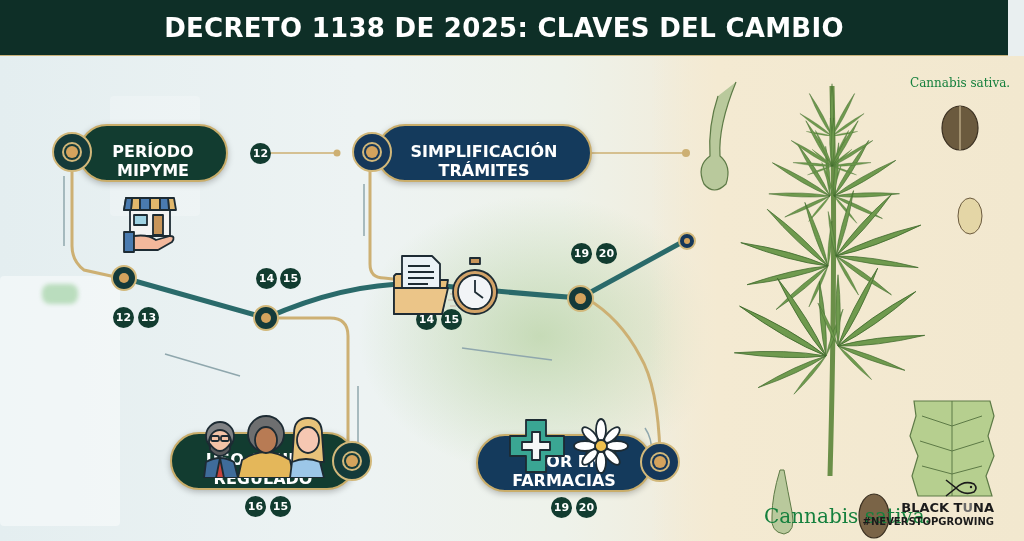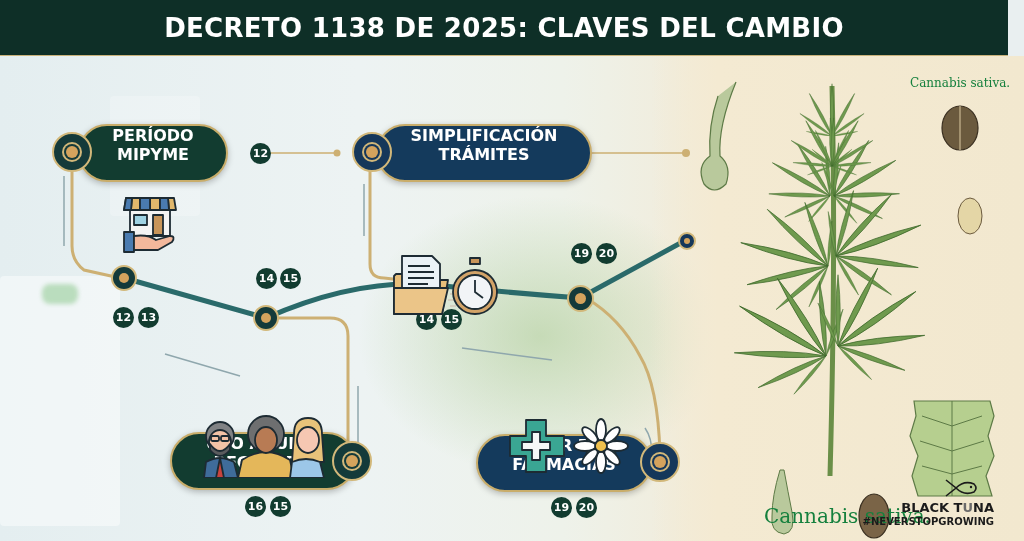--- a/index.html
+++ b/index.html
@@ -29,21 +29,21 @@
     position: absolute; left: 650px; top: 0; width: 374px; height: 485px;
     background: linear-gradient(90deg, rgba(243,234,212,0) 0%, #f4ead2 18%, #f2e8cf 100%);
   }
 
   svg.lines { position: absolute; left: 0; top: 0; width: 1024px; height: 485px; }
 
   .pill {
     position: absolute; height: 58px; border-radius: 29px;
     border: 2px solid #c9ad6a;
     box-shadow: 0 2px 6px rgba(0,0,0,0.25);
-    display: flex; align-items: flex-start; justify-content: center; text-align: center;
+    display: flex; align-items: flex-end; justify-content: center; text-align: center;
     color: #ffffff; font-weight: bold; font-size: 16px; line-height: 19px;
   }
   .pill.green { background: #123c30; }
   .pill.blue { background: #143a5c; }
   .pill span { white-space: pre-line; }
 
   .node {
     position: absolute; border-radius: 50%;
     background: #143a3a; border: 2px solid #d2b87a;
     display: flex; align-items: center; justify-content: center;

